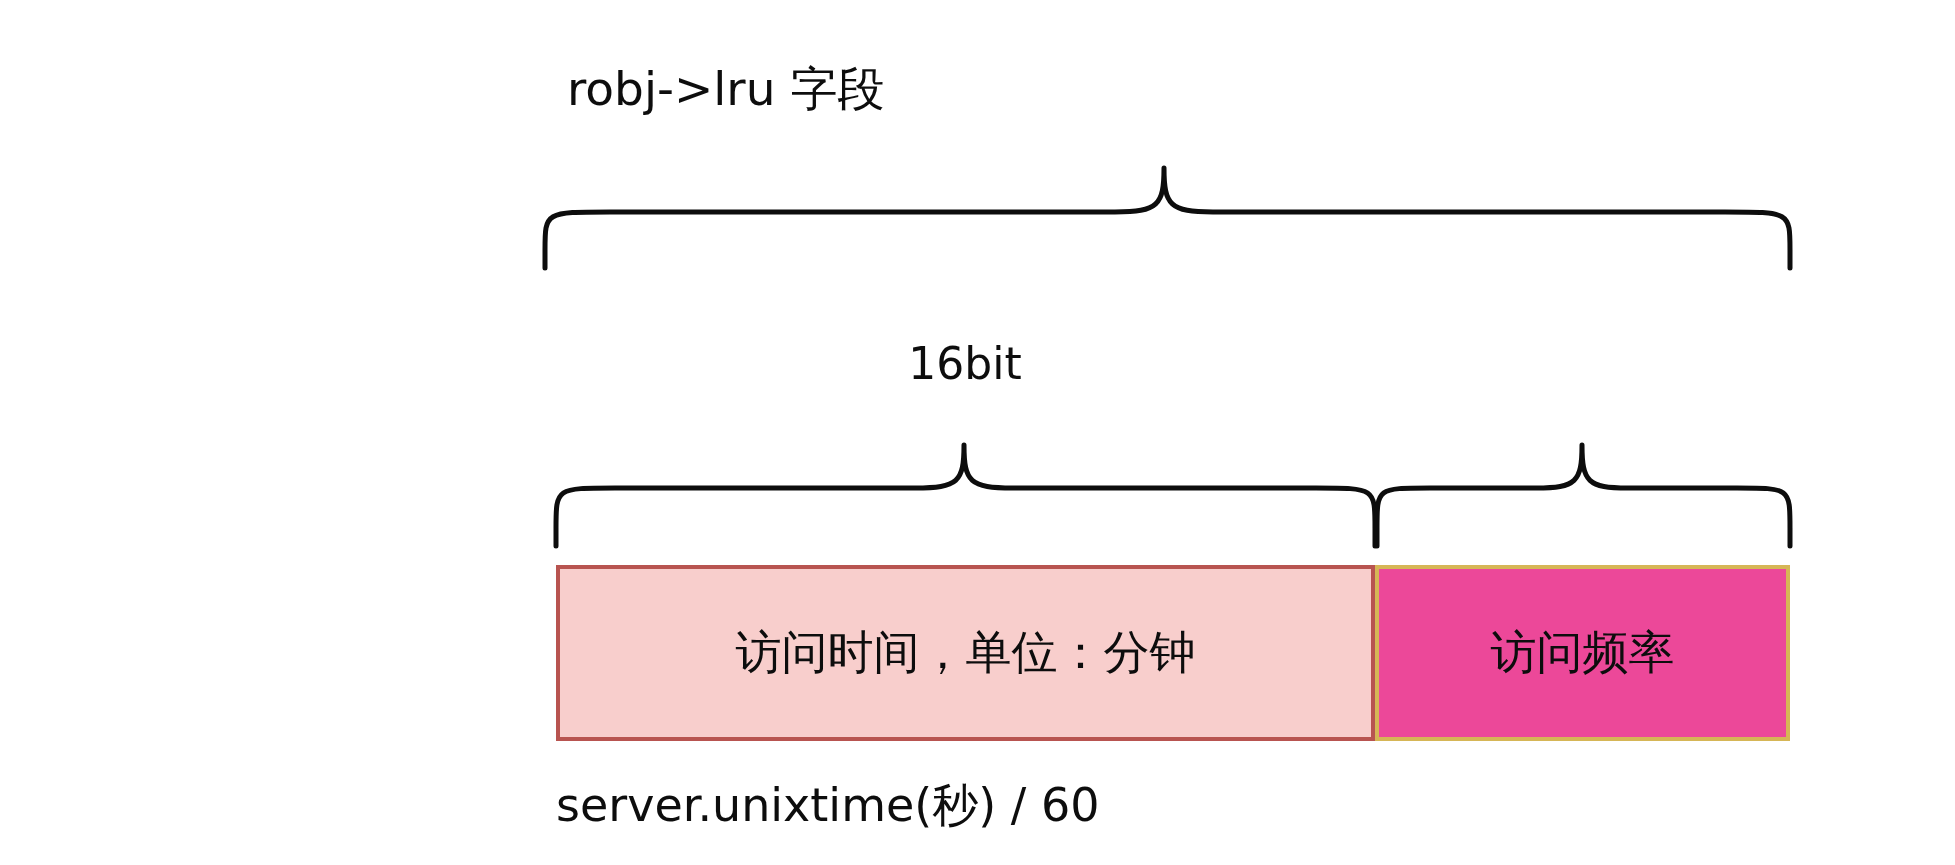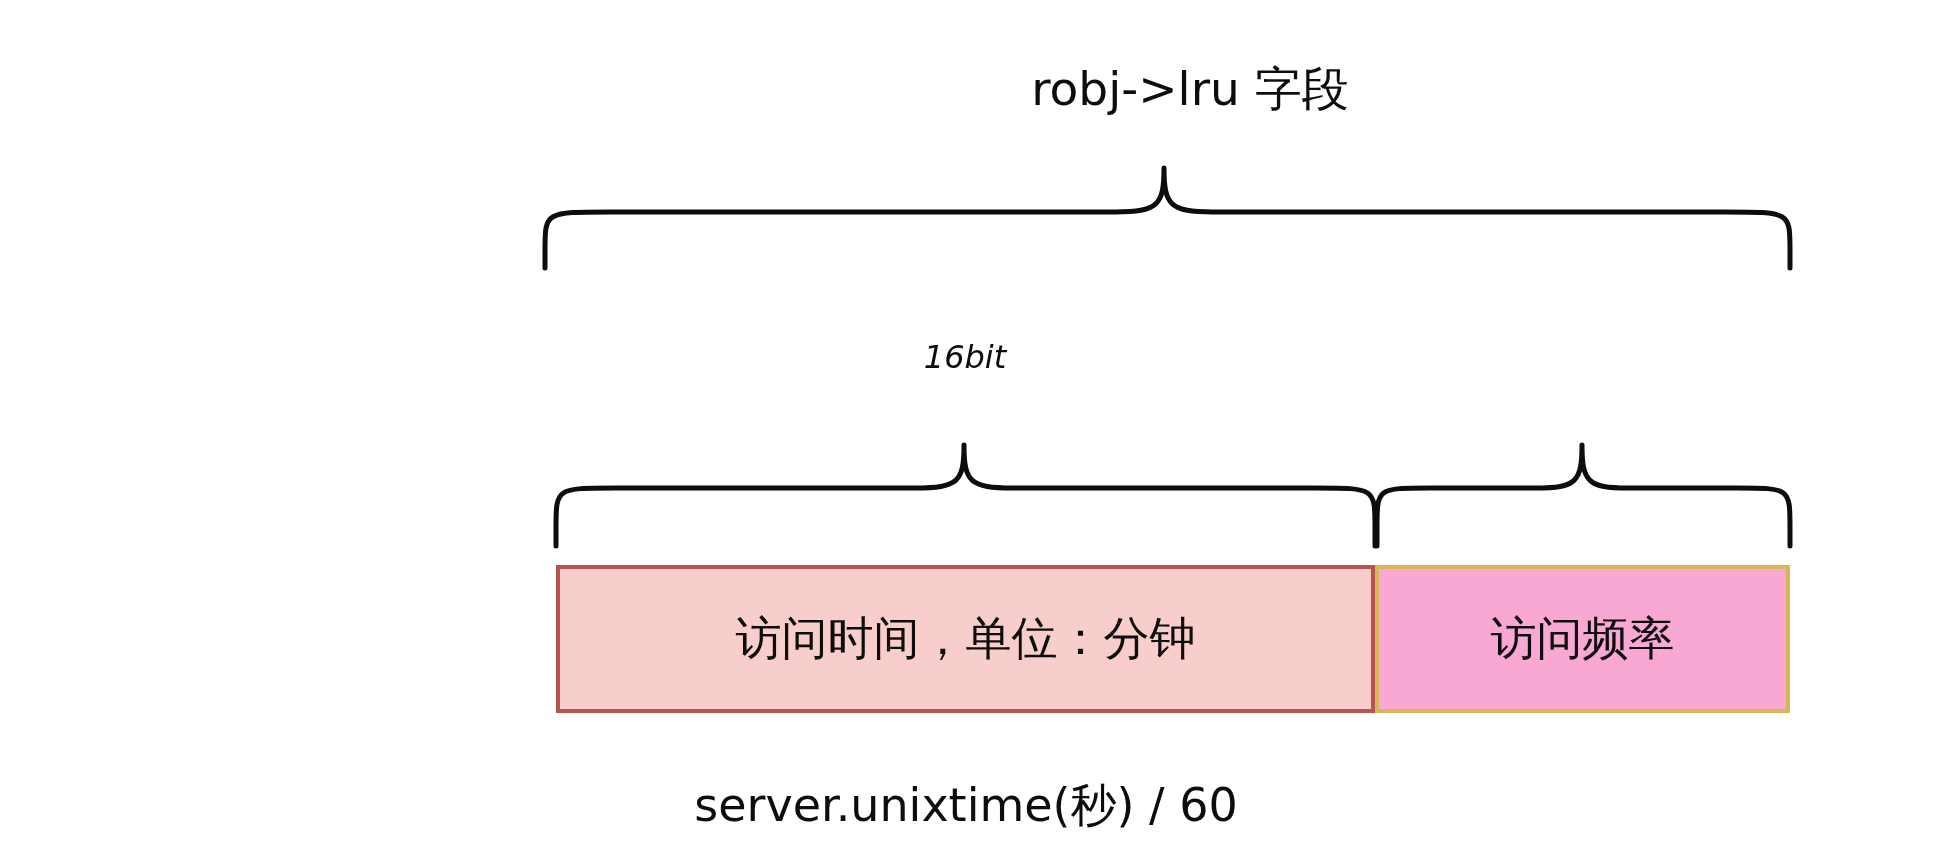--- a/index.html
+++ b/index.html
@@ -16,62 +16,61 @@
     color: #0d0d0d;
     overflow: hidden;
   }
   .abs { position: absolute; }
   .txt {
     white-space: nowrap;
     color: #0d0d0d;
   }
   .title {
     left: 567px; top: 58px; width: 1246px;
-    text-align: center;
     font-size: 47px;
   }
   .policy-label {
     left: 25px; top: 186px;
     font-size: 49px;
   }
-  .bit-label { font-size: 32px; text-align: center; width: 240px; font-style: italic; }
+  .bit-label { font-size: 44px; text-align: center; width: 240px; }
   .bit-label.b16 { left: 845px; top: 338px; }
   .bit-label.b8  { left: 1463px; top: 338px; }
   svg.braces {
     position: absolute;
     left: 0; top: 0;
     width: 1955px; height: 865px;
   }
   svg.braces path {
     fill: none;
     stroke: #0d0d0d;
     stroke-width: 5;
     stroke-linecap: round;
     stroke-linejoin: round;
   }
   .field-box {
     top: 565px;
-    height: 148px;
+    height: 176px;
     box-sizing: border-box;
     display: flex;
     align-items: center;
     justify-content: center;
     font-size: 46px;
   }
   .field-box.time {
     left: 556px; width: 819px;
     background: #f8cecc;
     border: 4px solid #b85450;
   }
   .field-box.freq {
     left: 1375px; width: 415px;
-    background: #f9a8d4;
+    background: #ec4899;
     border: 4px solid #d6b656;
   }
-  .note { top: 775px; font-size: 46px; text-align: center; }
+  .note { top: 775px; font-size: 46px; }
   .note.left  { left: 556px; width: 820px; }
   .note.right { left: 1378px; width: 575px; }
 </style>
 </head>
 <body>
 
 <div class="canvas">
 
   <svg class="braces" viewBox="0 0 1955 865">
     <path d="M 545 268 L 545 250 C 545 212 545 212 610 212 L 1115 212 C 1158 212 1164 205 1164 168 C 1164 205 1170 212 1213 212 L 1725 212 C 1790 212 1790 212 1790 250 L 1790 268"></path>

